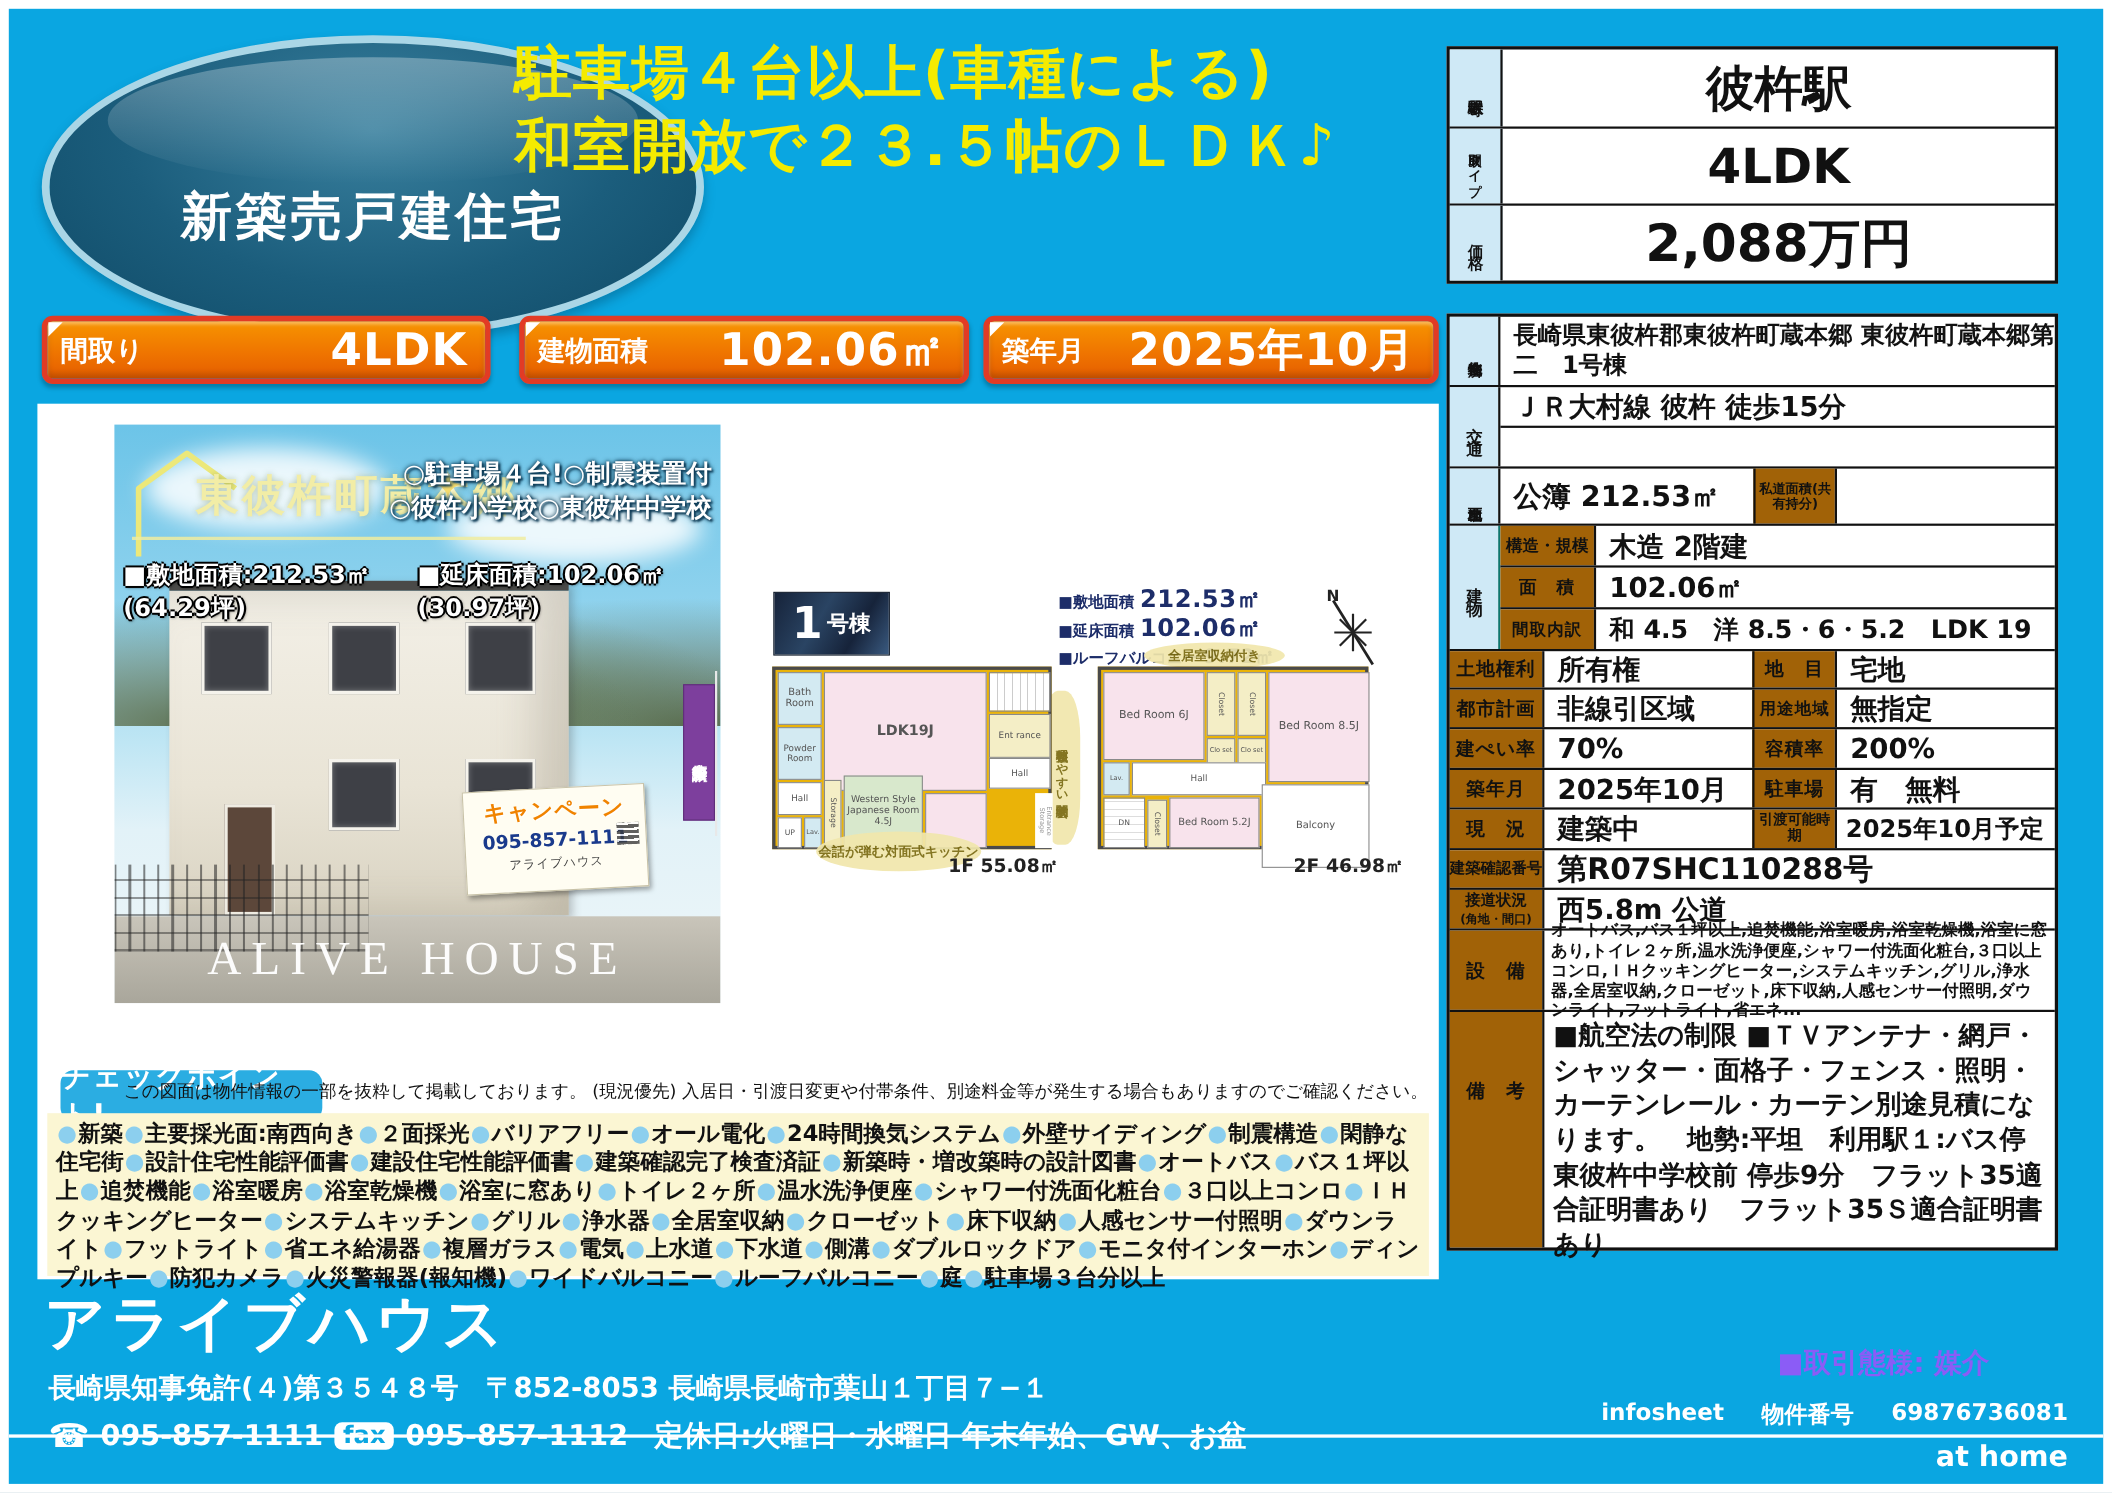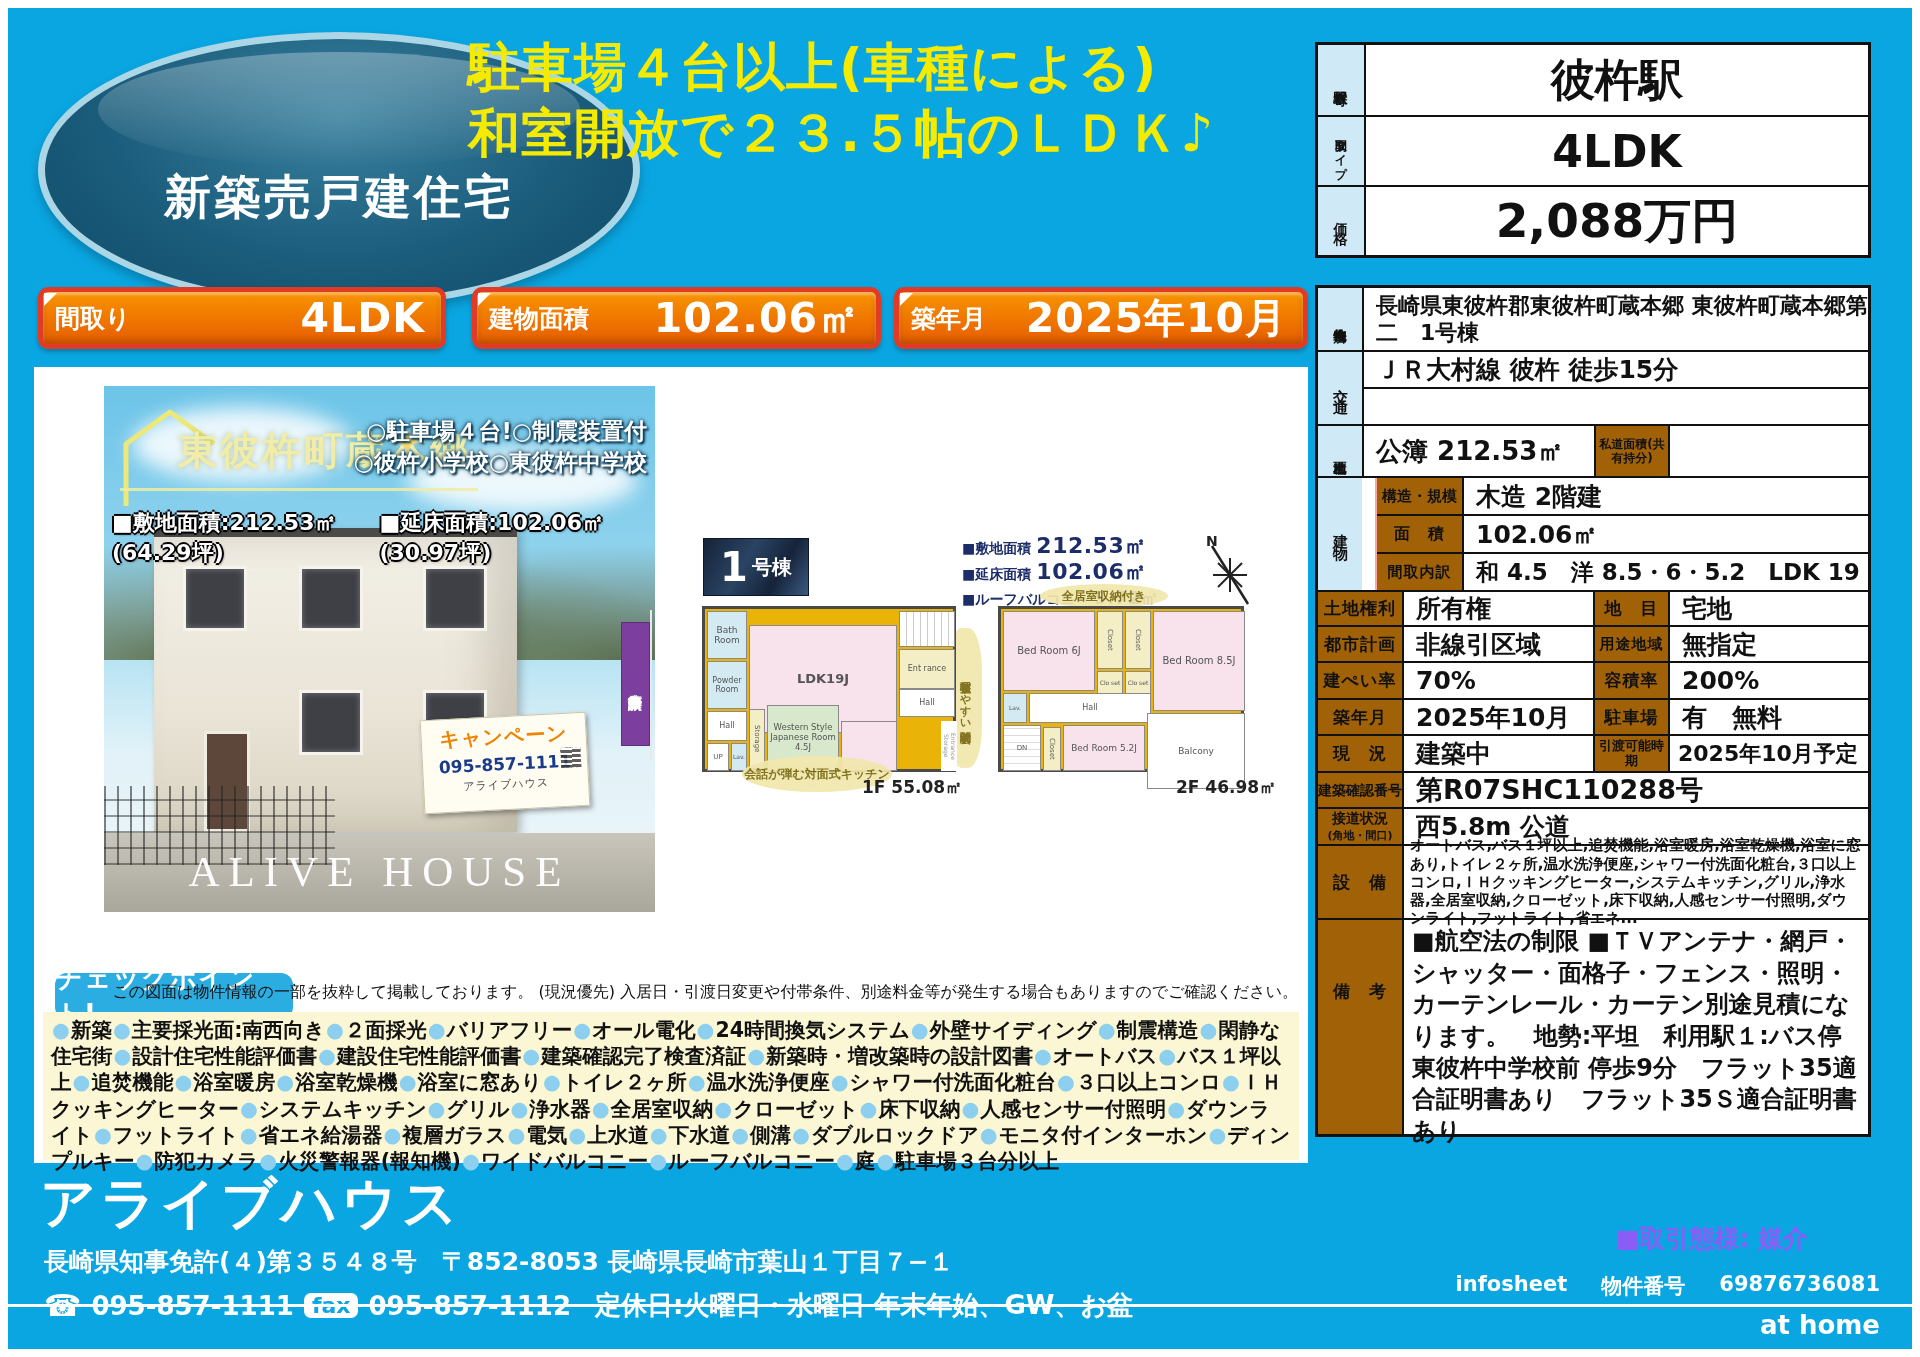--- a/index.html
+++ b/index.html
@@ -234,21 +234,21 @@
         <line x1="54" y1="33" x2="30" y2="57"></line>
     </g>
   </svg>
 
   <div class="fp-note vert" style="left:948px;top:628px;width:34px;height:140px;font-size:11px;">整理整頓しやすい玄関収納</div>
   <div class="fp-note" style="left:1040px;top:584px;width:128px;height:24px;">全居室収納付き</div>
 
   <div class="plan" style="left:702px;top:606px;width:254px;height:166px;">
     <div class="room r-blue" style="left:2px;top:2px;width:40px;height:48px;">Bath Room</div>
     <div class="room r-blue" style="left:2px;top:52px;width:40px;height:48px;font-size:8px;">Powder Room</div>
-    <div class="room r-pink" style="left:44px;top:16px;width:148px;height:108px;font-size:13px;font-weight:bold;">LDK19J</div>
+    <div class="room r-pink" style="left:44px;top:2px;width:148px;height:108px;font-size:13px;font-weight:bold;">LDK19J</div>
     <div class="room r-yellow vert" style="left:44px;top:100px;width:16px;height:60px;font-size:7px;">Storage</div>
     <div class="room r-green" style="left:62px;top:96px;width:72px;height:66px;font-size:8.5px;">Western Style Japanese Room 4.5J</div>
     <div class="room r-pink" style="left:136px;top:112px;width:56px;height:50px;font-size:8px;color:#b08a9a;"></div>
     <div class="room r-white" style="left:2px;top:102px;width:40px;height:30px;font-size:8px;">Hall</div>
     <div class="room r-white" style="left:2px;top:134px;width:22px;height:28px;font-size:7px;">UP</div>
     <div class="room r-blue" style="left:26px;top:134px;width:16px;height:28px;font-size:6px;">Lav.</div>
     <div class="room r-yellow" style="left:194px;top:40px;width:56px;height:40px;font-size:8px;">Ent rance</div>
     <div class="room r-white" style="left:194px;top:80px;width:56px;height:28px;font-size:8px;">Hall</div>
     <div class="room r-white" style="left:194px;top:2px;width:56px;height:36px;background:repeating-linear-gradient(90deg,#fff 0 6px,#ccc 6px 7px);"></div>
     <div class="room vert r-white" style="left:236px;top:112px;width:16px;height:50px;font-size:6px;border:none;color:#999;">Entrance Storage</div>
@@ -289,21 +289,21 @@
       </div>
     </div>
     <div class="itr" style="height:52px;">
       <div class="itc vlab" style="width:44px;font-size:13px;">土地面積</div>
       <div class="itc val" style="width:232px;font-size:26px;">公簿 212.53㎡</div>
       <div class="itc lab" style="width:74px;font-size:12px;line-height:1.2;letter-spacing:0;">私道面積(共有持分)</div>
       <div class="itc val" style="flex:1;"></div>
     </div>
     <div class="itr" style="height:114px;">
       <div class="itc vlab" style="width:44px;letter-spacing:12px;">建物</div>
-      <div class="subcol" style="border-left:2px solid #fca5a5;margin-left:13px;">
+      <div class="subcol" style="border-left:2px solid #0f766e;">
         <div class="subrow">
           <div class="itc lab" style="width:85px;font-size:15px;letter-spacing:0;">構造・規模</div>
           <div class="itc val" style="flex:1;">木造 2階建</div>
         </div>
         <div class="subrow">
           <div class="itc lab" style="width:85px;font-size:16px;">面　積</div>
           <div class="itc val" style="flex:1;">102.06㎡</div>
         </div>
         <div class="subrow">
           <div class="itc lab" style="width:85px;font-size:15px;">間取内訳</div>

